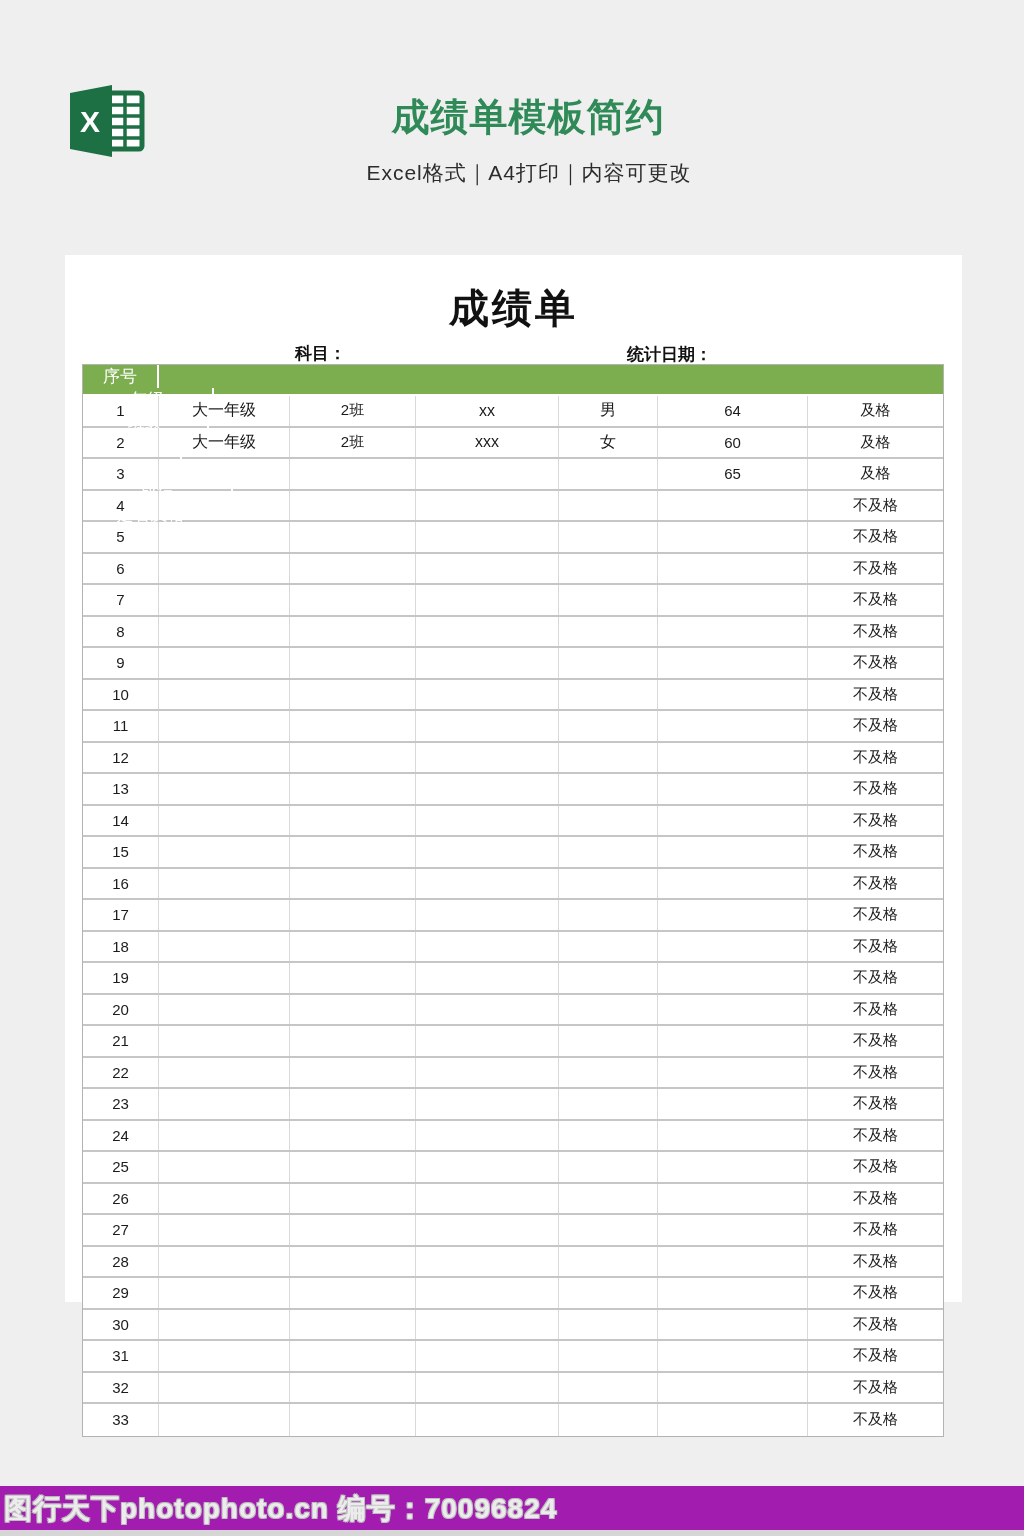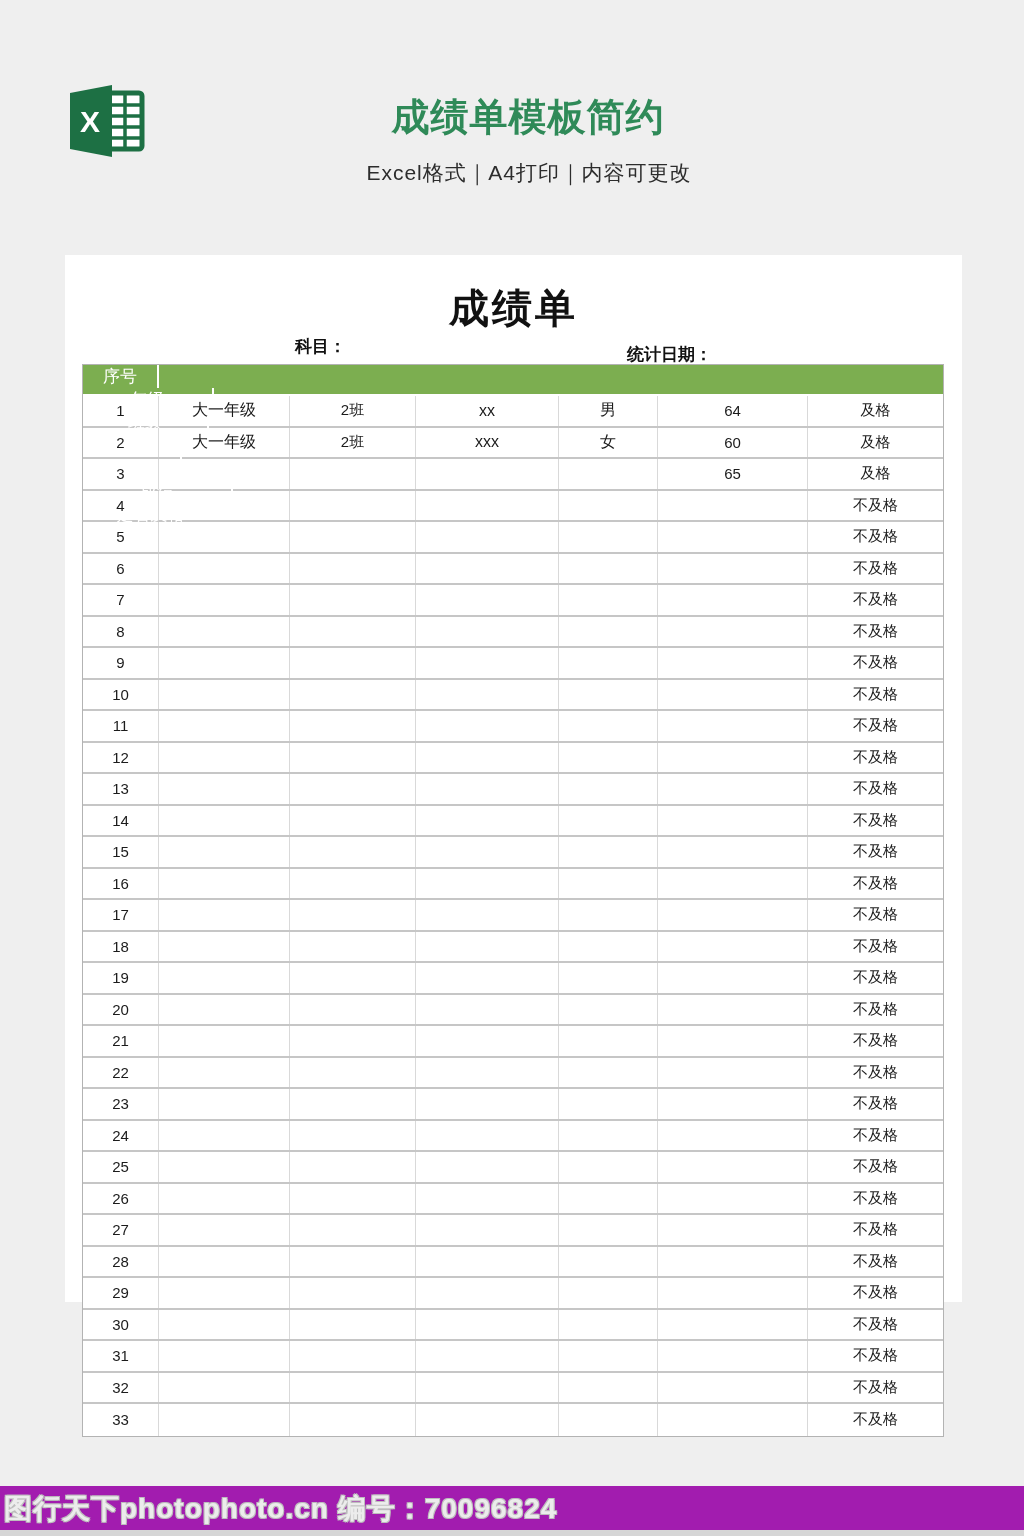--- a/index.html
+++ b/index.html
@@ -12,21 +12,21 @@
   .excel-icon { position:absolute; left:66px; top:84px; width:80px; height:74px; }
   .header-text { position:absolute; left:0; top:92px; width:1024px; text-align:center; }
   .tpl-title { font-size:38px; font-weight:700; letter-spacing:1px;padding-left:32px; }
   .tpl-subtitle { margin-top:16px; font-size:21px; font-weight:400; color:#2c2c2c; letter-spacing:1px;padding-left:34px; }
 
   
   .card { position:absolute; left:65px; top:255px; width:897px; height:1047px; background:#ffffff;padding-left:36px; }
   .sheet-title { position:absolute; left:0; top:26px; width:100%; text-align:center;
                  font-size:40px; font-weight:700; color:#111; letter-spacing:3px; }
   .label { position:absolute; top:80px; font-size:17px; font-weight:700; color:#111; }
-  .subject-label { left:230px; }
+  .subject-label { left:230px;margin-top:7px; }
   .date-label { left:562px;margin-top:8px; }
 
   
   .grade-table { position:absolute; left:17px; top:109px; width:862px; border:1px solid #b3b3b3; background:#fff; }
   .thead { display:flex; height:31px; }
   .hcell { display:flex; align-items:center; justify-content:center;
            color:#fff; font-size:17px; border-right:2px solid #ffffff; }
   .hcell:last-child { border-right:none; }
   .thead { border-bottom:2px solid #ffffff; }
   .trow { display:flex; height:31.5px; border-bottom:2px solid #c6c6c6; background:#fff; }

